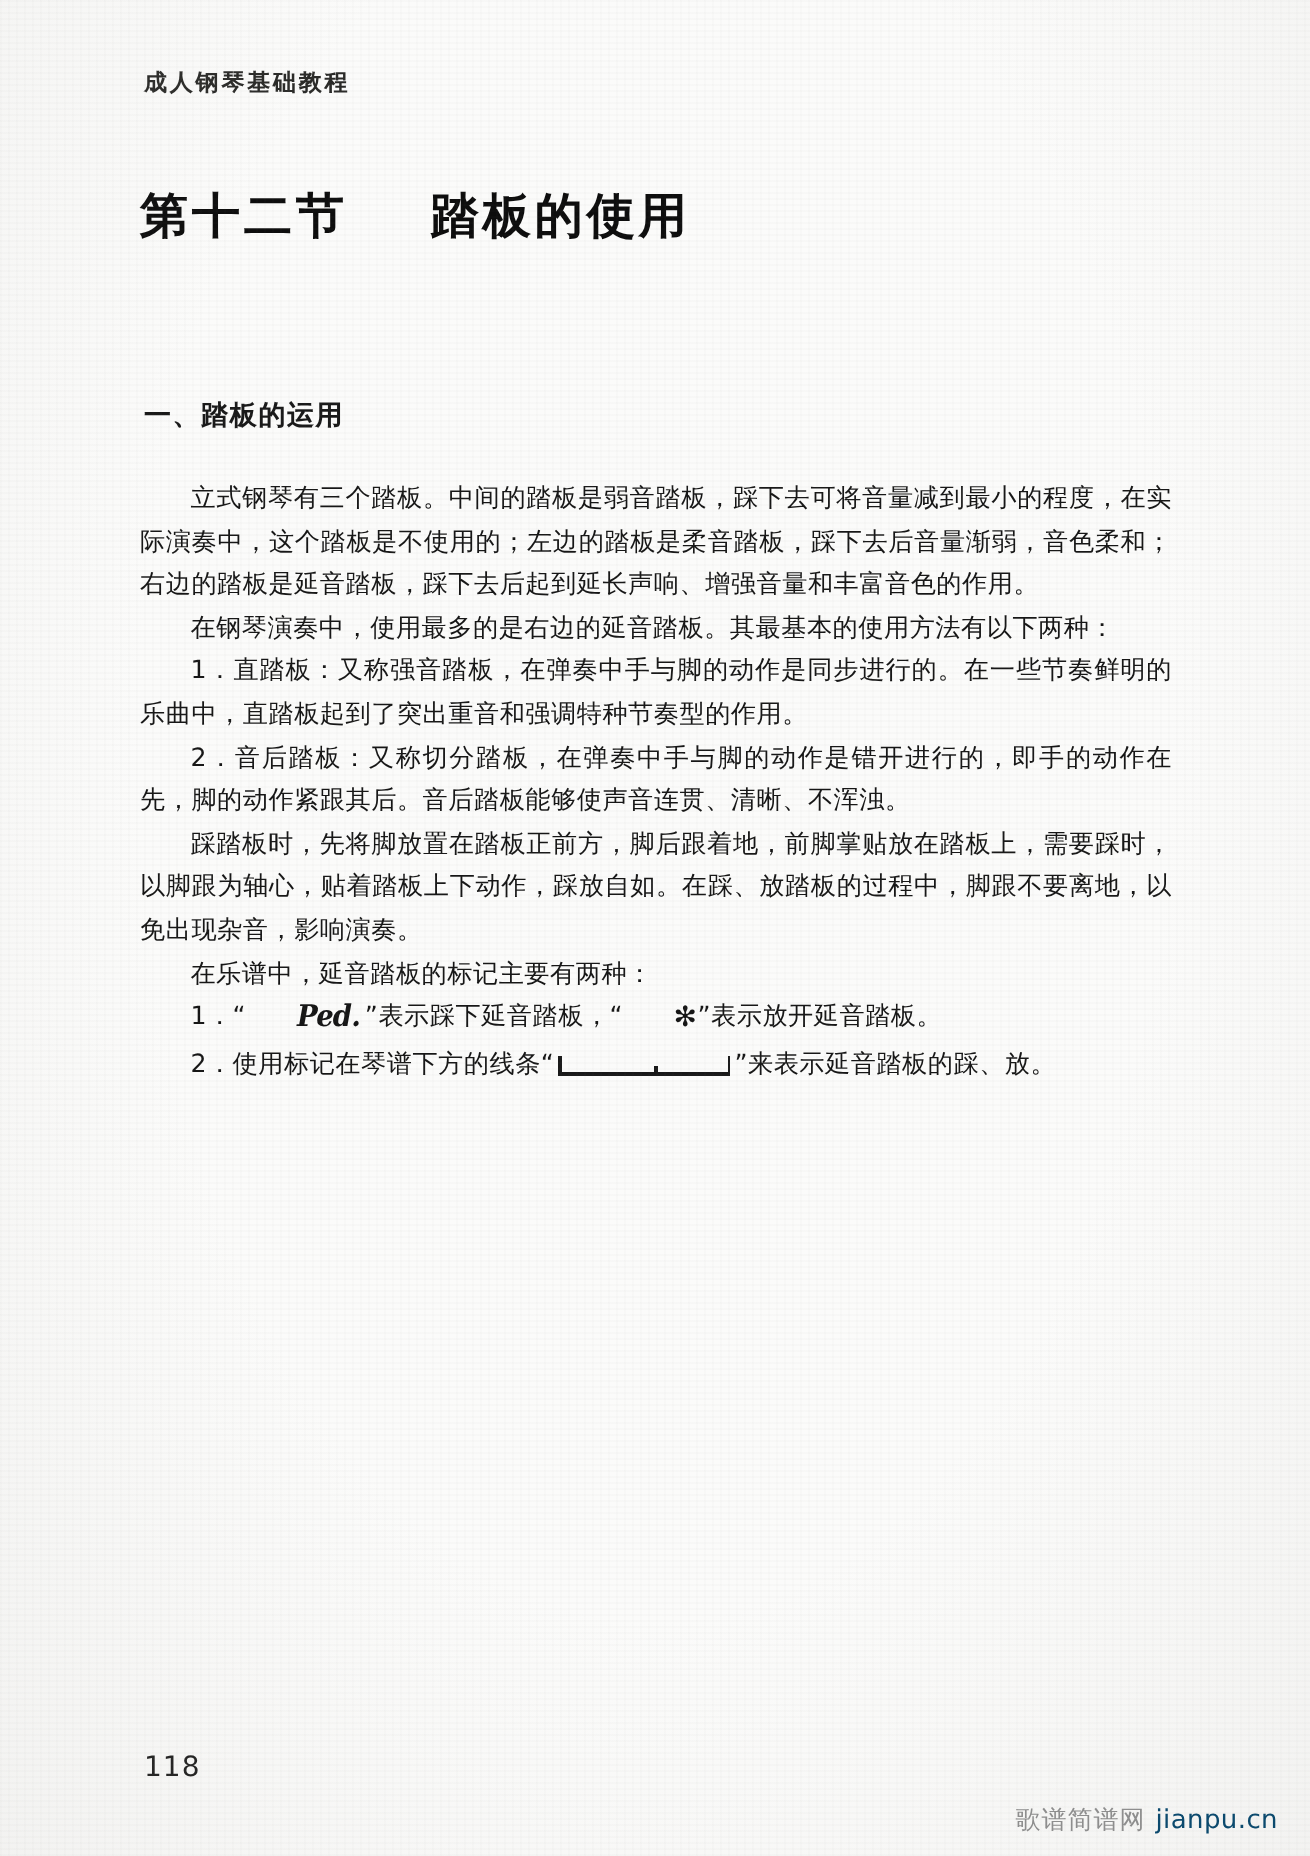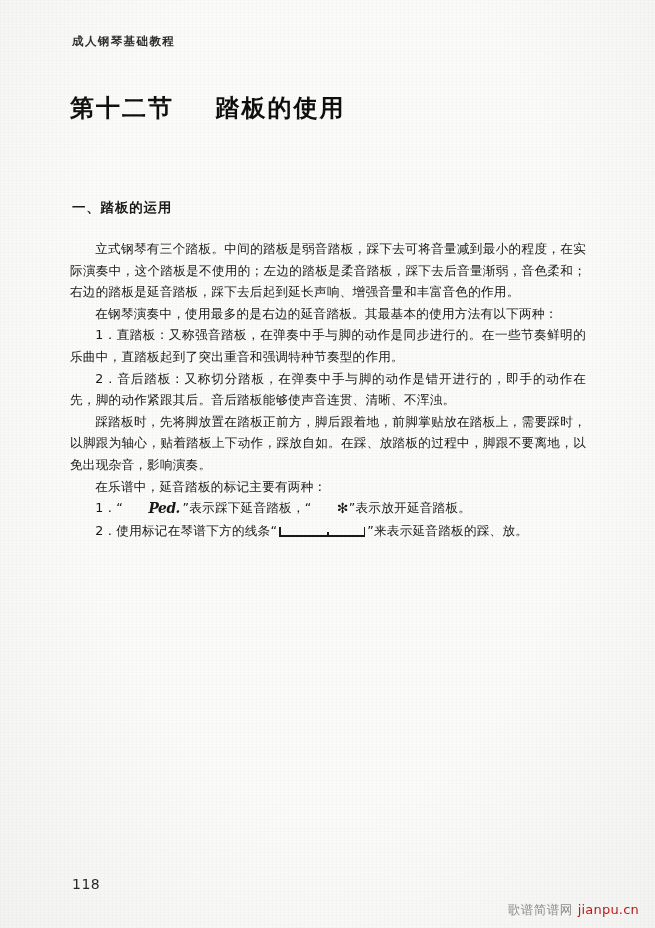--- a/index.html
+++ b/index.html
@@ -168,21 +168,21 @@
   }
   .watermark .wm-cn {
     font-family: "DejaVu Sans", sans-serif;
     font-size: 12.5px;
     color: #8e8e8e;
     letter-spacing: 0.5px;
   }
   .watermark .wm-domain {
     font-family: "DejaVu Sans", sans-serif;
     font-size: 13px;
-    color: #b91c1c;
+    color: #0c4a6e;
     letter-spacing: 0.2px;
   }
 </style>
 </head>
 <body>
 
 <div class="page">
 
   <div class="running-head">成人钢琴基础教程</div>
 

